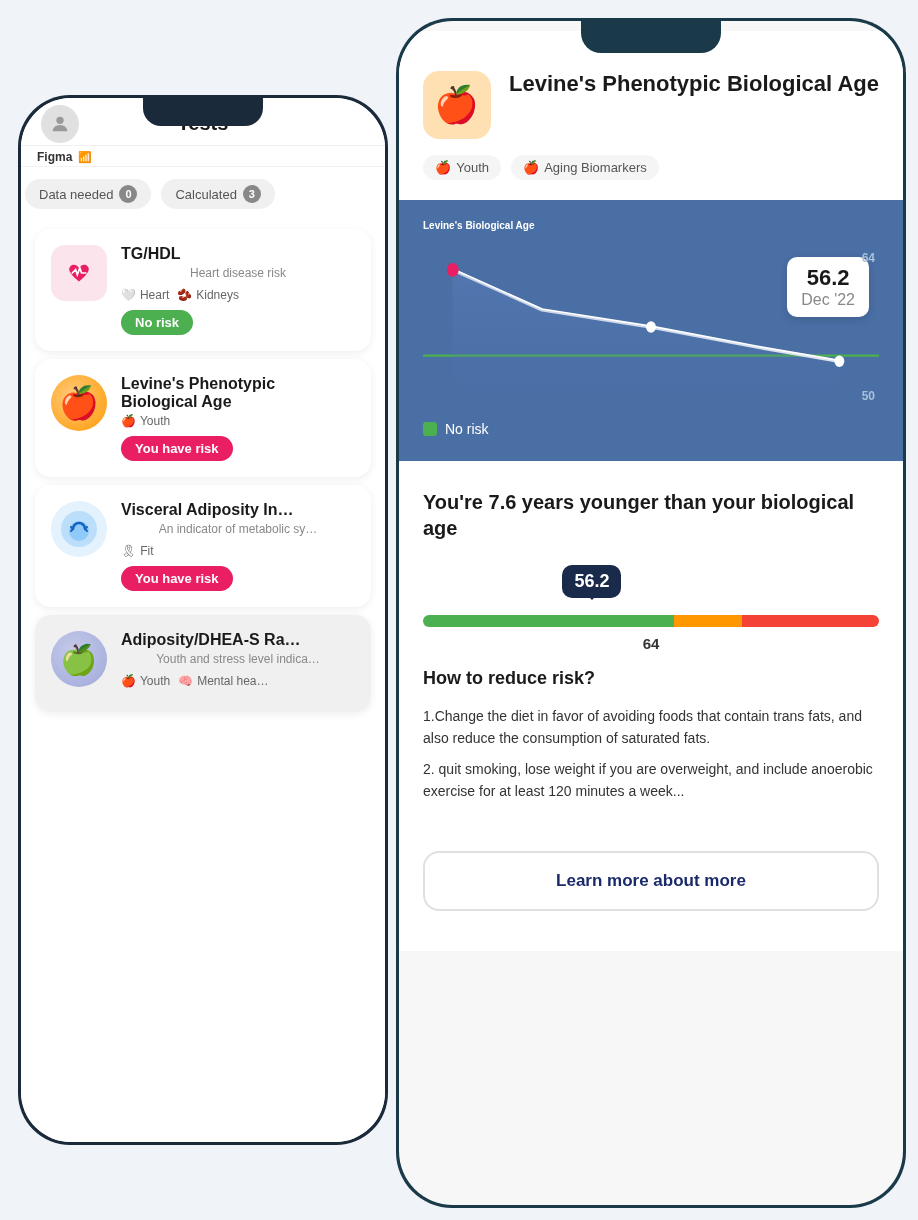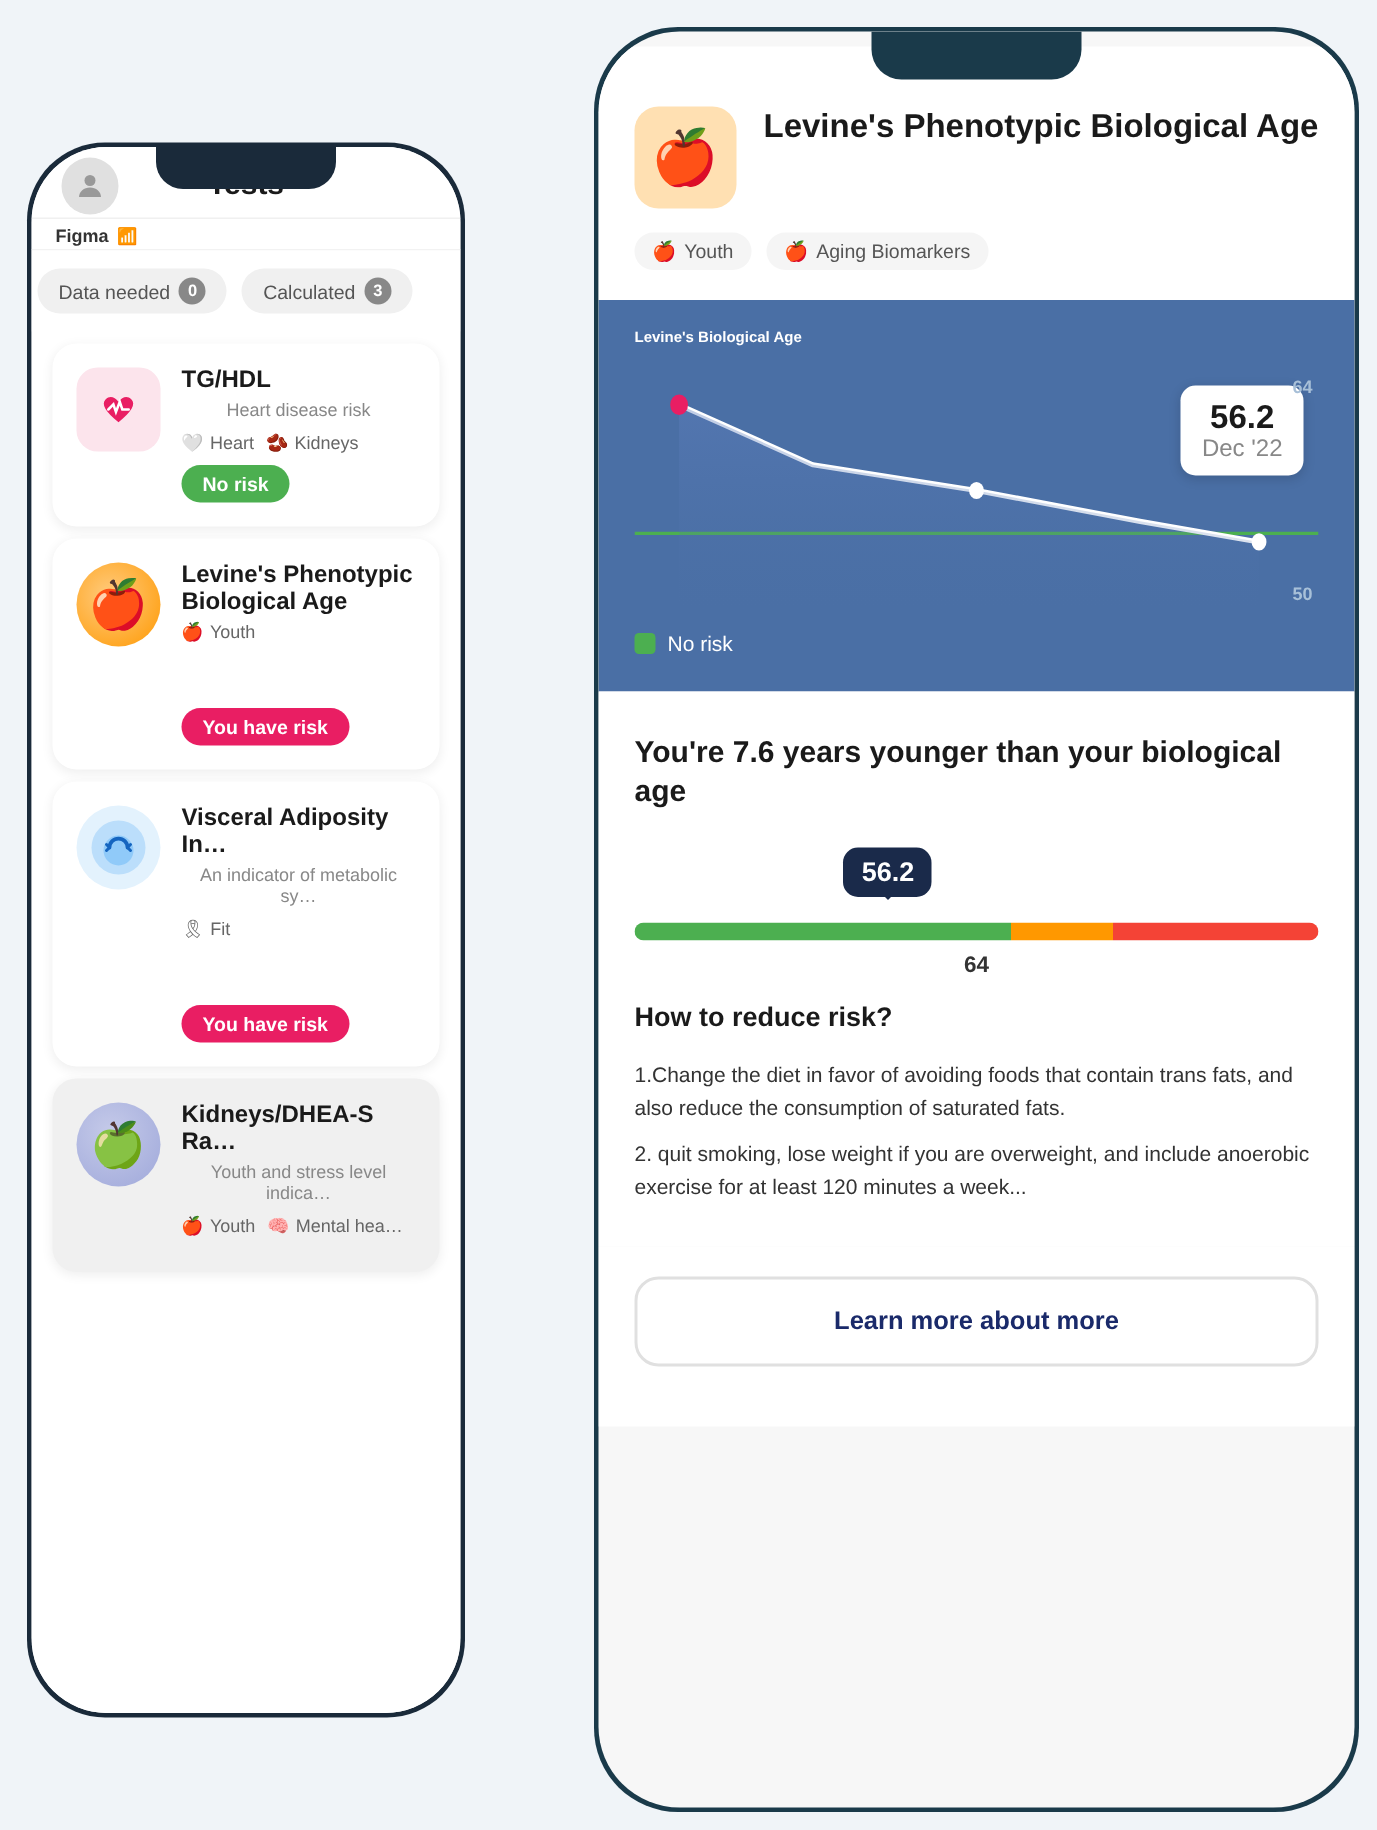--- a/index.html
+++ b/index.html
@@ -10,21 +10,21 @@
       font-family: -apple-system, BlinkMacSystemFont, 'Segoe UI', sans-serif;
       position: relative;
       overflow: hidden;
     }
 
     
     .phone-left {
       position: absolute;
       left: 18px;
       top: 95px;
-      width: 292px;
+      width: 370px;
       height: 1050px;
       background: #1a2a3a;
       border-radius: 52px;
       padding: 3px;
       z-index: 1;
     }
     .phone-left-inner {
       width: 100%;
       height: 100%;
       background: #f7f7f7;
@@ -122,21 +122,21 @@
       font-size: 12px; color: #666;
     }
     .risk-badge {
       display: inline-block;
       padding: 5px 14px;
       border-radius: 20px;
       font-size: 13px;
       font-weight: 600;
     }
     .no-risk { background: #4caf50; color: #fff; }
-    .has-risk { background: #e91e63; color: #fff; margin-top: 36px; }
+    .has-risk { background: #e91e63; color: #fff; }
 
     
     .phone-right {
       position: absolute;
       right: 12px;
       top: 18px;
       width: 510px;
       height: 1190px;
       background: #1a3a4a;
       border-radius: 56px;
@@ -416,21 +416,21 @@
           </div>
         </div>
       </div>
 
       <div class="test-card" style="background:#f0f0f0;">
         <div class="test-card-inner">
           <div class="test-icon cortisol-bg" style="font-size:30px; background: radial-gradient(circle at 40% 35%, #c5cae9, #9fa8da); border-radius:50%;">
             🍏
           </div>
           <div class="test-info">
-            <div class="test-name">Kidneys/DHEA-S Ra…</div>
+            <div class="test-name">Adiposity/DHEA-S Ra…</div>
             <div class="test-desc">Youth and stress level indica…</div>
             <div class="tag-row">
               <div class="tag">
                 <span style="font-size:12px;">🍎</span>
                 <span>Youth</span>
               </div>
               <div class="tag">
                 <span style="font-size:12px;">🧠</span>
                 <span>Mental hea…</span>
               </div>

